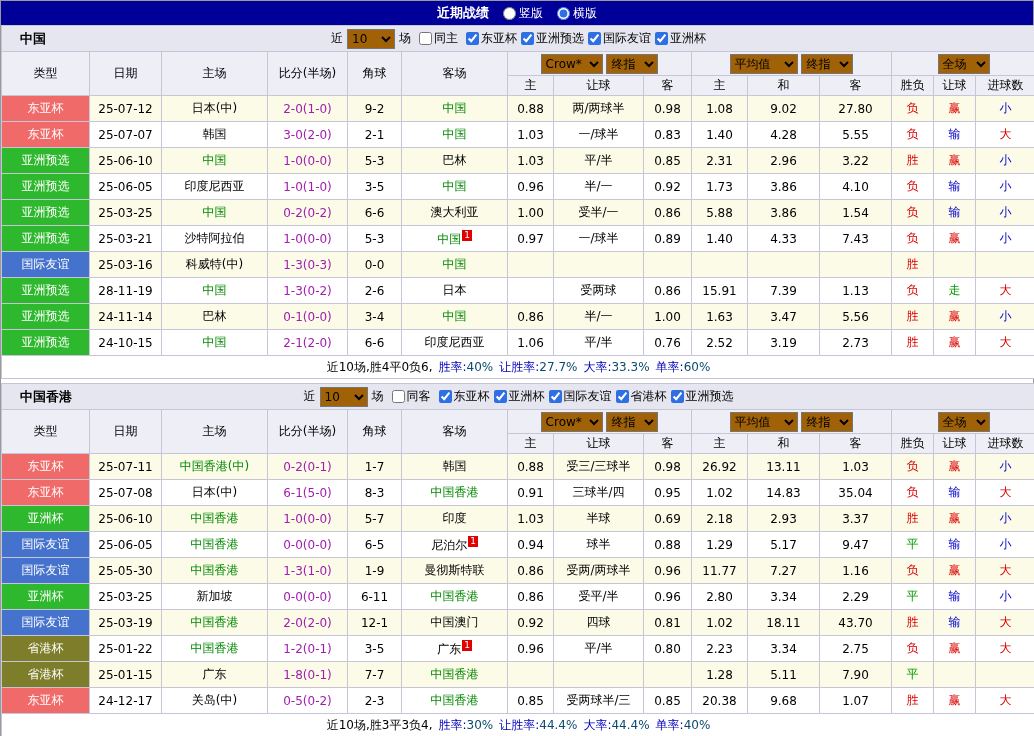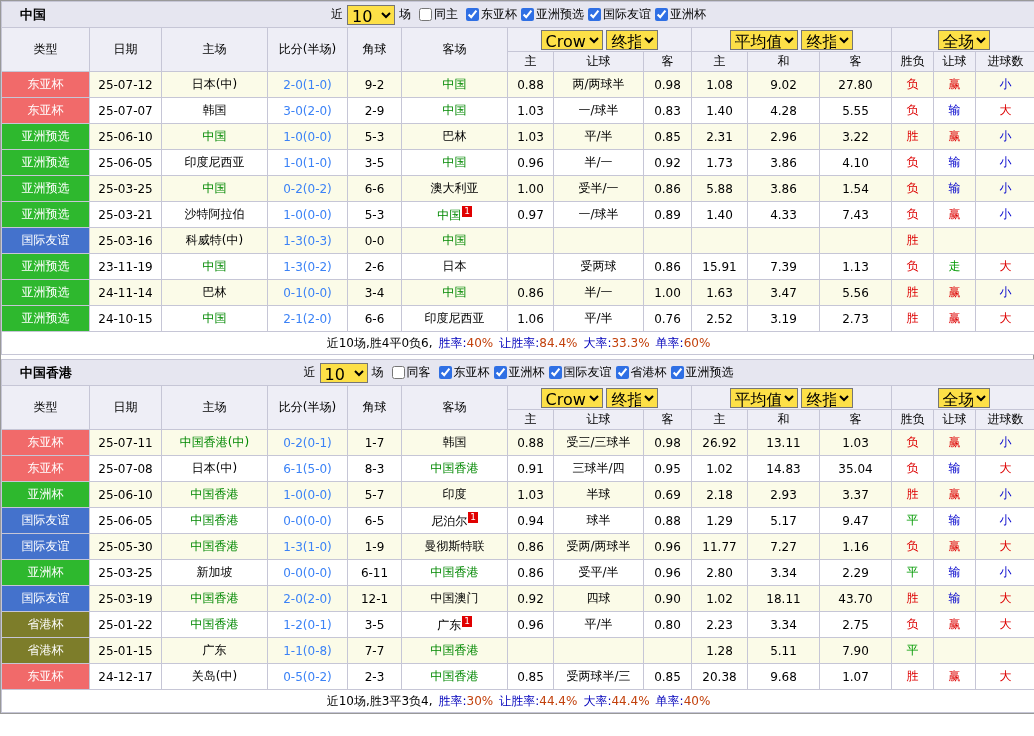--- a/index.html
+++ b/index.html
@@ -13,38 +13,49 @@
   
   table.sec { border-collapse:collapse; table-layout:fixed; width:1034px; margin-top:4px; }
   table.sec:first-child{ margin-top:0; }
   .sec th, .sec td { border:1px solid #c6c6d6; text-align:center; padding:1px 2px; overflow:hidden; white-space:nowrap; }
   .title-row th { background:#e6e6f0; height:26px; position:relative; }
   .tflex { display:flex; align-items:center; justify-content:center; gap:6px; }
   .sec-title { position:absolute; left:18px; top:50%; transform:translateY(-50%); font-size:13px; }
   .controls { display:inline-flex; align-items:center; gap:4px; font-weight:normal; }
   .controls .cb { display:inline-flex; align-items:center; gap:1px; }
   .controls input[type=checkbox]{ margin:0 1px 0 4px; accent-color:#2f6fe4; width:13px; height:13px; }
-  select { font-family:inherit; font-size:16px; height:20px; border:1px solid #767676; background:#fde047; }
+  select { font-family:inherit; font-size:12px; height:20px; border:1px solid #767676; background:#a16207; }
   .dd-row th { background:#eeeef6; height:24px; font-weight:normal; }
   .sub-row th { background:#eeeef6; height:19px; font-weight:normal; }
   tbody td { height:26px; background:#fff; }
   tbody tr:nth-child(odd) td { background:#fbfbe8; }
   tbody td.type { color:#fff; }
-  tbody td.score { color:#3b82f6; }
+  tbody td.score { color:#a21caf; }
   .team.focus { color:#008800; }
   .sup1 { display:inline-block; background:#e00000; color:#fff; font-size:9px; line-height:11px; padding:0 2px; vertical-align:super; margin-left:1px; }
   .summary td { height:23px; background:#fff; }
   .sprefix { color:#000; }
   .slabel { color:#0000bb; margin-left:6px; }
-  .sval { color:#c2410c; }
+  .sval { color:#0c4a6e; }
 </style>
 </head>
 <body>
 
 <div class="page">
+  <div class="topbar">
+    <span class="ttl">近期战绩</span>
+    <label>
+      <input type="radio" name="layout" style="">
+      <span>竖版</span>
+    </label>
+    <label>
+      <input type="radio" name="layout" checked="" style="">
+      <span>横版</span>
+    </label>
+  </div>
   <div id="sections">
   <table class="sec">
     <colgroup>
       <col style="width:88px">
           <col style="width:72px">
           <col style="width:106px">
           <col style="width:80px">
       <col style="width:54px">
           <col style="width:106px">
           <col style="width:46px">
@@ -134,21 +145,21 @@
             <td>27.80</td>
             <td style="color: rgb(221, 0, 0);">负</td>
             <td style="color: rgb(221, 0, 0);">赢</td>
             <td style="color: rgb(0, 0, 204);">小</td>
           </tr>
           <tr>
             <td class="type" style="color: rgb(255, 255, 255); background: rgb(241, 106, 106);">东亚杯</td>
             <td>25-07-07</td>
             <td><span class="team">韩国</span></td>
             <td class="score">3-0(2-0)</td>
-            <td>2-9</td>
+            <td>2-1</td>
             <td><span class="team focus">中国</span></td>
             <td>1.03</td>
             <td>一/球半</td>
             <td>0.83</td>
             <td>1.40</td>
             <td>4.28</td>
             <td>5.55</td>
             <td style="color: rgb(221, 0, 0);">负</td>
             <td style="color: rgb(0, 0, 204);">输</td>
             <td style="color: rgb(221, 0, 0);">大</td>
@@ -233,21 +244,21 @@
             <td></td>
             <td></td>
             <td></td>
             <td></td>
             <td style="color: rgb(221, 0, 0);">胜</td>
             <td></td>
             <td></td>
           </tr>
           <tr>
             <td class="type" style="color: rgb(255, 255, 255); background: rgb(46, 184, 46);">亚洲预选</td>
-            <td>23-11-19</td>
+            <td>28-11-19</td>
             <td><span class="team focus">中国</span></td>
             <td class="score">1-3(0-2)</td>
             <td>2-6</td>
             <td><span class="team">日本</span></td>
             <td></td>
             <td>受两球</td>
             <td>0.86</td>
             <td>15.91</td>
             <td>7.39</td>
             <td>1.13</td>
@@ -285,21 +296,21 @@
             <td>2.52</td>
             <td>3.19</td>
             <td>2.73</td>
             <td style="color: rgb(221, 0, 0);">胜</td>
             <td style="color: rgb(221, 0, 0);">赢</td>
             <td style="color: rgb(221, 0, 0);">大</td>
           </tr>
         </tbody>
     <tfoot>
       <tr class="summary">
-        <td colspan="15"><span class="sprefix">近10场,胜4平0负6,</span><span class="slabel">胜率:</span><span class="sval">40%</span><span class="slabel">让胜率:</span><span class="sval">84.4%</span><span class="slabel">大率:</span><span class="sval">33.3%</span><span class="slabel">单率:</span><span class="sval">60%</span></td>
+        <td colspan="15"><span class="sprefix">近10场,胜4平0负6,</span><span class="slabel">胜率:</span><span class="sval">40%</span><span class="slabel">让胜率:</span><span class="sval">27.7%</span><span class="slabel">大率:</span><span class="sval">33.3%</span><span class="slabel">单率:</span><span class="sval">60%</span></td>
       </tr>
     </tfoot>
   </table>
 
   <table class="sec">
     <colgroup>
       <col style="width:88px">
           <col style="width:72px">
           <col style="width:106px">
           <col style="width:80px">
@@ -484,21 +495,21 @@
           </tr>
           <tr>
             <td class="type" style="color: rgb(255, 255, 255); background: rgb(68, 114, 204);">国际友谊</td>
             <td>25-03-19</td>
             <td><span class="team focus">中国香港</span></td>
             <td class="score">2-0(2-0)</td>
             <td>12-1</td>
             <td><span class="team">中国澳门</span></td>
             <td>0.92</td>
             <td>四球</td>
-            <td>0.90</td>
+            <td>0.81</td>
             <td>1.02</td>
             <td>18.11</td>
             <td>43.70</td>
             <td style="color: rgb(221, 0, 0);">胜</td>
             <td style="color: rgb(0, 0, 204);">输</td>
             <td style="color: rgb(221, 0, 0);">大</td>
           </tr>
           <tr>
             <td class="type" style="color: rgb(255, 255, 255); background: rgb(125, 125, 42);">省港杯</td>
             <td>25-01-22</td>
@@ -513,21 +524,21 @@
             <td>3.34</td>
             <td>2.75</td>
             <td style="color: rgb(221, 0, 0);">负</td>
             <td style="color: rgb(221, 0, 0);">赢</td>
             <td style="color: rgb(221, 0, 0);">大</td>
           </tr>
           <tr>
             <td class="type" style="color: rgb(255, 255, 255); background: rgb(125, 125, 42);">省港杯</td>
             <td>25-01-15</td>
             <td><span class="team">广东</span></td>
-            <td class="score">1-1(0-8)</td>
+            <td class="score">1-8(0-1)</td>
             <td>7-7</td>
             <td><span class="team focus">中国香港</span></td>
             <td></td>
             <td></td>
             <td></td>
             <td>1.28</td>
             <td>5.11</td>
             <td>7.90</td>
             <td style="color: rgb(0, 153, 0);">平</td>
             <td></td>

